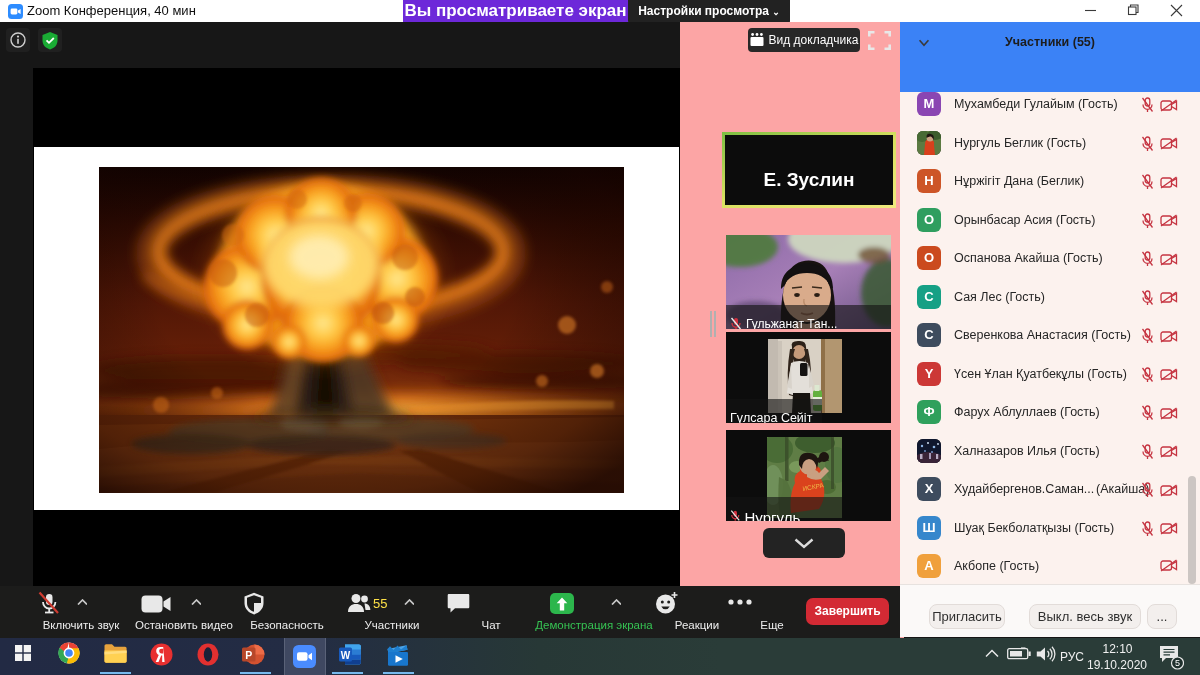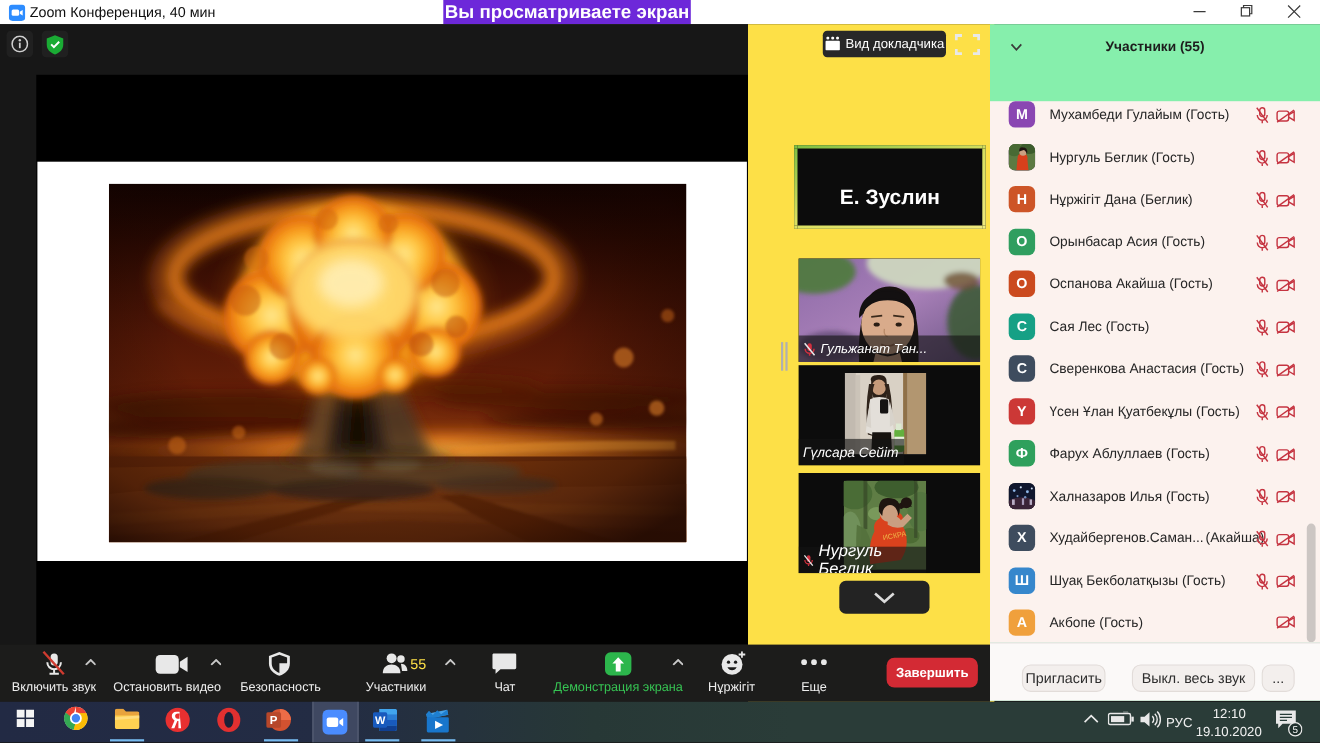--- a/index.html
+++ b/index.html
@@ -22,59 +22,60 @@
   #boom { left:99px; top:167px; width:525px; height:326px; }
 
   
   .topbtn { top:6px; height:24px; background:#202020; border-radius:4px; }
   #rec-pill { left:68px; top:6px; width:200px; height:24px; background:#202020; border-radius:4px; color:#fff; }
   #rec-pill .label { position:absolute; left:0; right:50px; top:4px; text-align:center; font-size:13px; color:#f0f0f0; }
   #viewbtn { left:68px; top:6px; width:112px; height:24px; background:#282828; border-radius:4px;
     color:#fdfdfd; font-size:12px; line-height:24px; text-align:center; white-space:nowrap; }
 
   
-  #strip { left:680px; top:22px; width:224px; height:616px; background:#fde047; }
+  #strip { left:680px; top:22px; width:224px; height:616px; background:#fca5a5; }
   .tile { position:absolute; background:#0c0c0c; overflow:hidden; }
   #tile-zuslin { left:42px; top:110px; width:174px; height:76px; border:3px solid #b8d24e;
     border-image:linear-gradient(160deg,#7fc043,#d9e060,#efe97d) 1; background:#0c0c0c;
     color:#fff; font-weight:bold; font-size:19px; text-align:center; line-height:90px; }
   .namebar { position:absolute; left:0; bottom:0; background:rgba(20,20,20,.62); color:#fff;
-    font-size:12px; display:flex; align-items:center; padding:12px 4px; height:18px;font-style:italic; }
+    font-size:12px; display:flex; align-items:flex-start; padding:12px 4px; height:18px; }
 
   
-  #panel { left:900px; top:22px; width:300px; height:615px; background:#86efac; }
+  #panel { left:900px; top:22px; width:300px; height:615px; background:#3b82f6; }
   #plist { position:absolute; left:0; top:70px; width:300px; height:492px; background:#fcf2ee; }
   .prow { position:absolute; left:0; width:300px; height:39px; }
   .avatar { position:absolute; left:17px; top:7px; width:24px; height:24px; border-radius:6px;
     color:#fff; font-weight:bold; font-size:13px; text-align:center; line-height:24px; overflow:hidden; }
   .pname { position:absolute; left:54px; top:12px; font-size:12.5px; color:#262626; white-space:nowrap; }
   .picons { position:absolute; right:22px; top:12px; display:flex; gap:6px; align-items:center; }
   .pbtn { top:19px; height:25px; background:#f3efed; border:1px solid #e2dcd9; border-radius:8px;
     font-size:13px; color:#2e2e2e; text-align:center; line-height:23px; }
 
   
   #toolbar { left:0; top:586px; width:900px; height:52px; background:#1c1c1b; }
-  .tlabel { position:absolute; top:33px; font-size:11.5px; color:#ededed; white-space:nowrap; transform:translateX(-50%); }
+  .tlabel { position:absolute; top:33px; font-size:11.5px; color:#ededed; white-space:nowrap; transform:translateX(-50%);margin-left:32px; }
   .caret { position:absolute; top:13px; width:10px; height:6px; }
 
   
   #taskbar { left:0; top:638px; width:1200px; height:37px;
     background:linear-gradient(90deg,#222a44 0%,#232c44 25%,#273836 45%,#2a3c38 60%,#2a3c38 100%); }
 </style>
 </head>
 <body>
 
 <div class="abs" id="titlebar">
   <svg class="abs" style="left:8px;top:4px" width="15" height="15" viewBox="0 0 15 15">
     <rect x="0" y="0" width="15" height="15" rx="3.5" fill="#2d8cff"></rect>
     <rect x="2.6" y="4.6" width="6.8" height="5.8" rx="1.4" fill="#fff"></rect>
     <path d="M10 6.6 L12.6 5 V10 L10 8.4 Z" fill="#fff"></path>
   </svg>
   <div class="abs" id="title-text">Zoom Конференция, 40 мин</div>
   <div class="abs" id="green-banner">Вы просматриваете экран Е. Зуслин</div>
+  <div class="abs" id="view-settings">Настройки просмотра <span style="font-size:9px">⌄</span></div>
   <svg class="abs" style="left:1080px;top:0" width="120" height="22" viewBox="0 0 120 22">
     <g stroke="#3a3a3a" stroke-width="1.1" fill="none">
       <line x1="5" y1="10.5" x2="16" y2="10.5"></line>
       <rect x="48.5" y="7" width="7.5" height="7.5"></rect>
       <path d="M50.5 7 V5 H58 V12.5 H56"></path>
       <path d="M91 5 L102 16 M102 5 L91 16"></path>
     </g>
   </svg>
 </div>
 <div class="abs" id="appbg">
@@ -662,21 +663,21 @@
       <path d="M1 5.5 L5.5 1 L10 5.5" stroke="#c8c8c8" stroke-width="1.7" fill="none"></path>
     </svg>
 
   <svg class="abs" style="left:655px;top:6px" width="24" height="23" viewBox="0 0 24 23">
     <circle cx="10.5" cy="12" r="9.5" fill="#e8e8e8"></circle>
     <circle cx="7.3" cy="10" r="1.5" fill="#1c1c1b"></circle>
     <circle cx="13.7" cy="10" r="1.5" fill="#1c1c1b"></circle>
     <path d="M6.3 14.5 a4.6 4.6 0 0 0 8.4 0" fill="#1c1c1b"></path>
     <path d="M19.5 0 V6 M16.5 3 H22.5" stroke="#e8e8e8" stroke-width="1.6"></path>
   </svg>
-  <div class="tlabel" style="left:665px">Нұржігіт</div>
+  <div class="tlabel" style="left:665px">Реакции</div>
 
   <svg class="abs" style="left:728px;top:13px" width="24" height="6" viewBox="0 0 24 6">
       <circle cx="3" cy="3" r="2.6" fill="#e8e8e8"></circle>
       <circle cx="12" cy="3" r="2.6" fill="#e8e8e8"></circle>
       <circle cx="21" cy="3" r="2.6" fill="#e8e8e8"></circle>
     </svg>
   <div class="tlabel" style="left:740px">Еще</div>
 
   <div class="abs" style="left:806px;top:12px;width:83px;height:27px;background:#d32a34;border-radius:7px;color:#fff;font-weight:bold;font-size:12px;text-align:center;line-height:27px">Завершить</div>
 </div>

